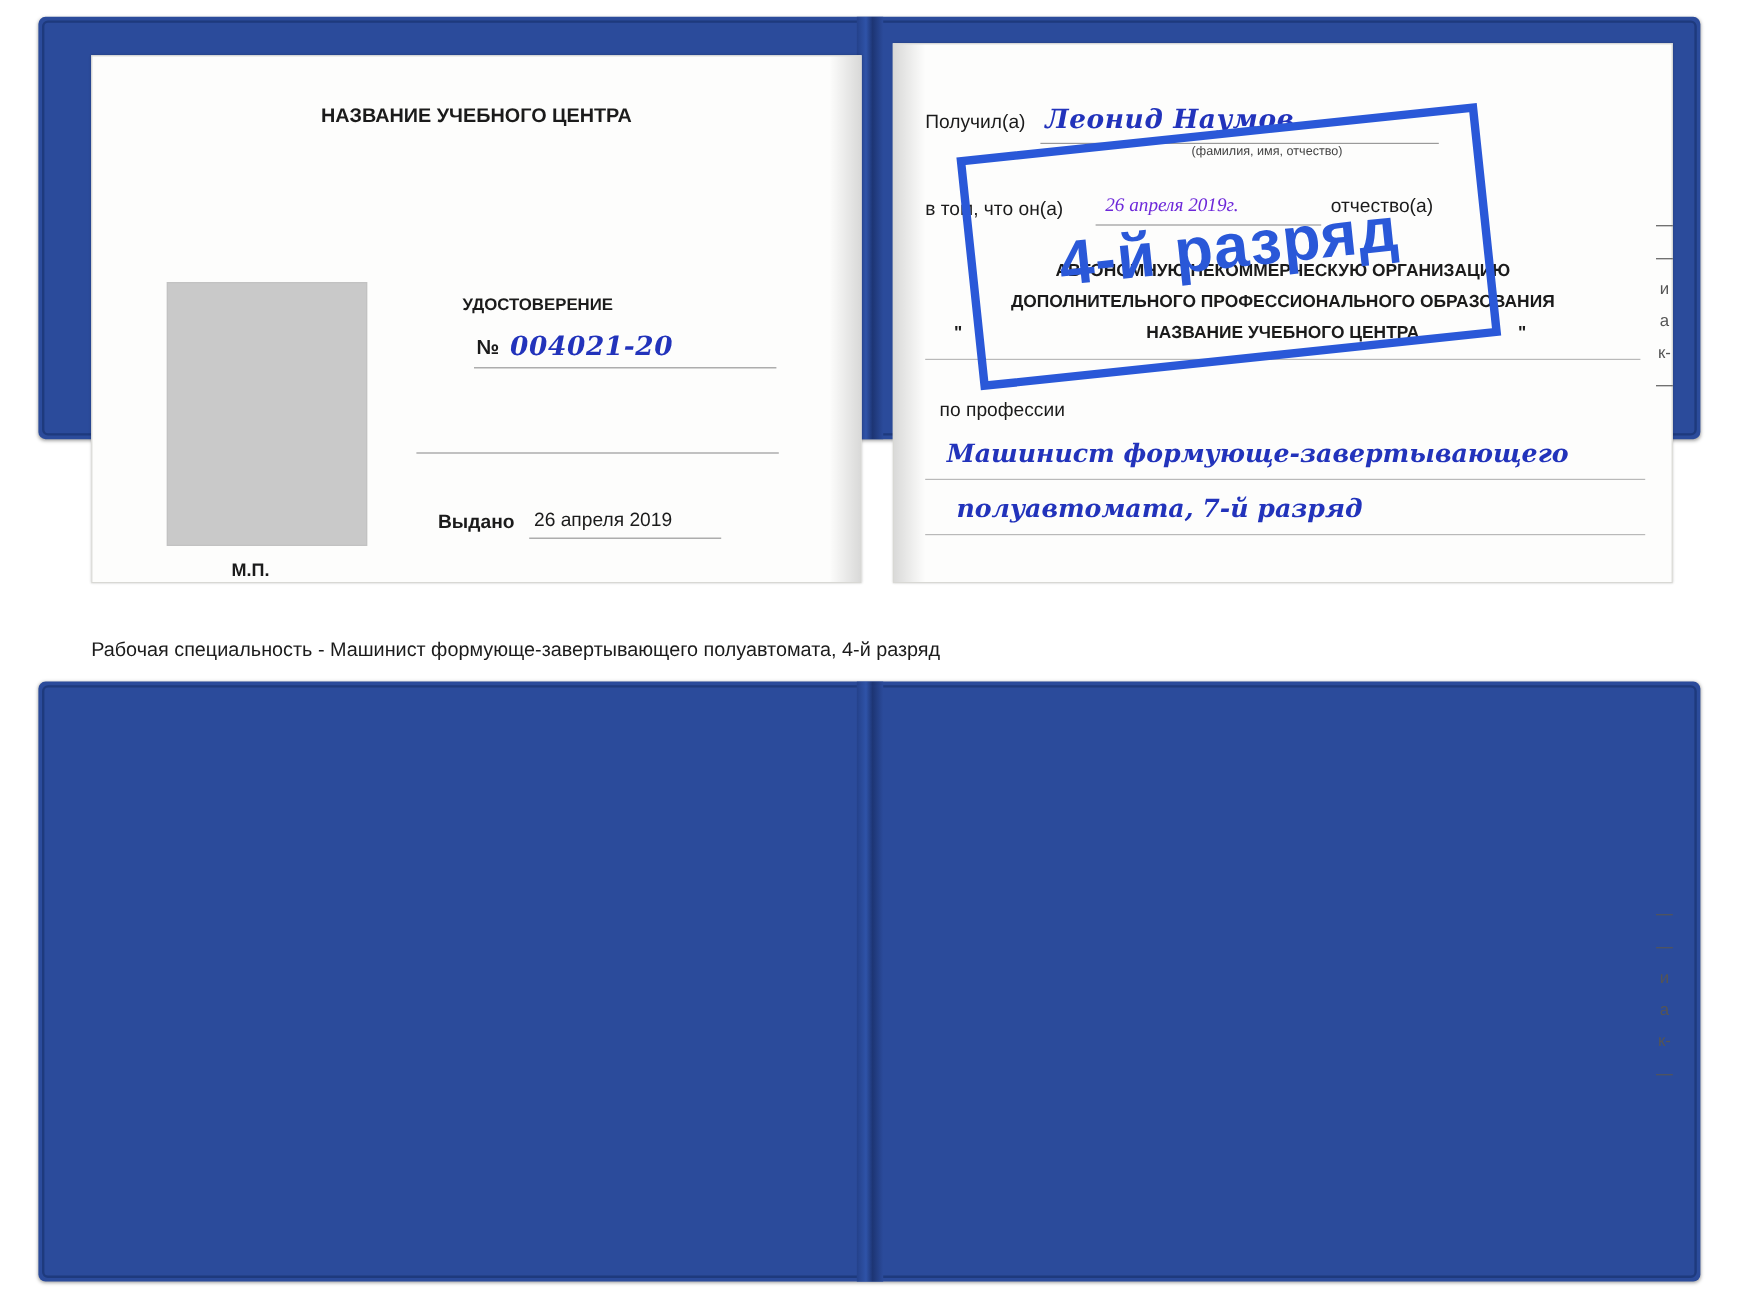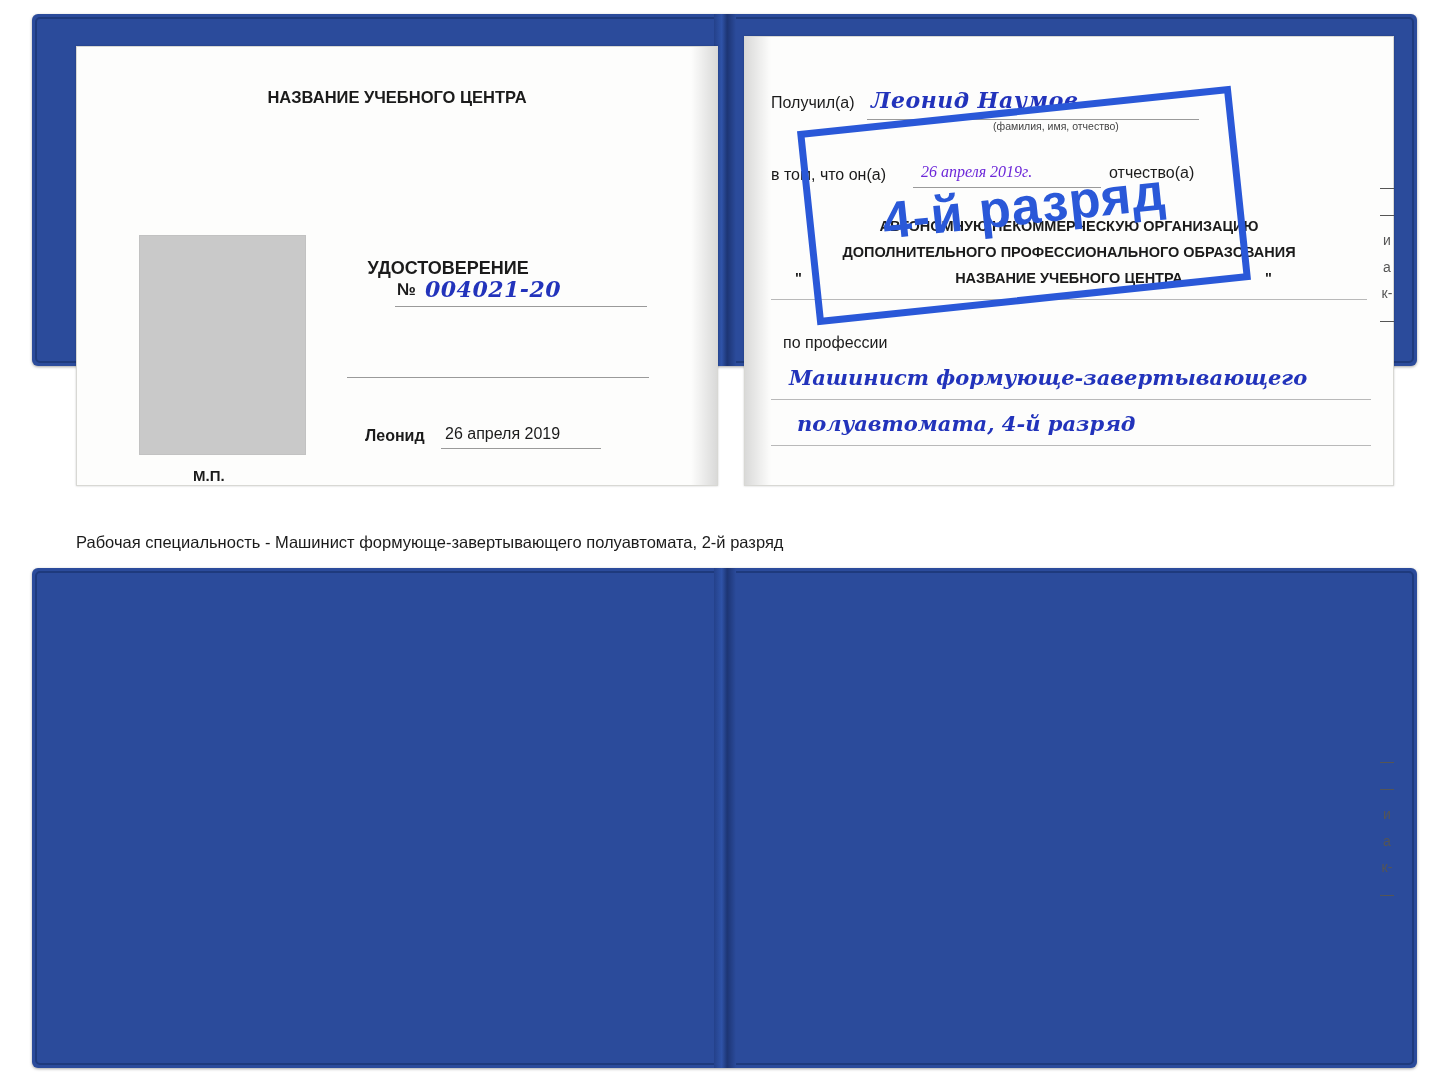--- a/index.html
+++ b/index.html
@@ -179,29 +179,29 @@
 <div class="book book-top">
   <div class="spine"></div>
 
   <div class="page p1">
     <div class="page-shadow-right"></div>
 
     <div class="ptext bold center" style="left:50%; top:40px; font-size:16.5px;">НАЗВАНИЕ УЧЕБНОГО ЦЕНТРА</div>
 
     <div class="photo-box" style="left:62px; top:188px; width:165px; height:218px;"></div>
 
-    <div class="ptext bold center" style="left:58%; top:198px; font-size:18px;margin-top:12px;">УДОСТОВЕРЕНИЕ</div>
+    <div class="ptext bold center" style="left:58%; top:198px; font-size:14px;">УДОСТОВЕРЕНИЕ</div>
 
     <div class="ptext bold" style="left:320px; top:232px; font-size:17px;">№</div>
     <div class="hw hw-blue-lg" style="left:348px; top:229px;">004021-20</div>
     <div class="rule" style="left:318px; top:259px; width:252px;"></div>
 
     <div class="rule" style="left:270px; top:330px; width:302px;"></div>
 
-    <div class="ptext bold" style="left:288px; top:379px; font-size:16px;">Леонид</div>
+    <div class="ptext bold" style="left:288px; top:379px; font-size:16px;">Выдано</div>
     <div class="typed" style="left:368px; top:378px;">26 апреля 2019</div>
     <div class="rule" style="left:364px; top:401px; width:160px;"></div>
 
     <div class="ptext bold" style="left:116px; top:420px; font-size:15px;">М.П.</div>
   </div>
 
   <div class="page p2">
     <div class="page-shadow-left"></div>
 
     <div class="ptext" style="left:26px; top:56px;">Получил(а)</div>
@@ -219,33 +219,33 @@
     <div class="ptext bold" style="left:50px; top:232px; font-size:14.5px;">"</div>
     <div class="ptext bold center" style="left:50%; top:232px; font-size:14.5px;">НАЗВАНИЕ УЧЕБНОГО ЦЕНТРА</div>
     <div class="ptext bold" style="left:520px; top:232px; font-size:14.5px;">"</div>
     <div class="rule rule-soft" style="left:26px; top:262px; width:596px;"></div>
 
     <div class="ptext" style="left:38px; top:296px;">по профессии</div>
 
     <div class="hw hw-blue-md" style="left:44px; top:328px; font-size:21px;">Машинист формующе-завертывающего</div>
     <div class="rule rule-soft" style="left:26px; top:362px; width:600px;"></div>
 
-    <div class="hw hw-blue-md" style="left:52px; top:374px; font-size:21px;">полуавтомата, 4-й разряд</div>
+    <div class="hw hw-blue-md" style="left:52px; top:374px; font-size:21px;">полуавтомата, 7-й разряд</div>
     <div class="rule rule-soft" style="left:26px; top:408px; width:600px;"></div>
   </div>
 
   <div class="lining-dash" style="left:1328px; top:160px; width:54px;">
     —<br>—<br>и<br>а<br>к-<br>—
   </div>
 </div>
 
 <div class="stamp"></div>
 <div class="stamp-text">4-й разряд</div>
 
-<div class="caption">Рабочая специальность - Машинист формующе-завертывающего полуавтомата, 2-й разряд</div>
+<div class="caption">Рабочая специальность - Машинист формующе-завертывающего полуавтомата, 4-й разряд</div>
 
 <div class="book book-bottom">
   <div class="spine"></div>
 
   <div class="lining-dash" style="left:1328px; top:180px; width:54px;">
     —<br>—<br>и<br>а<br>к-<br>—
   </div>
 </div>
 
 </body></html>

